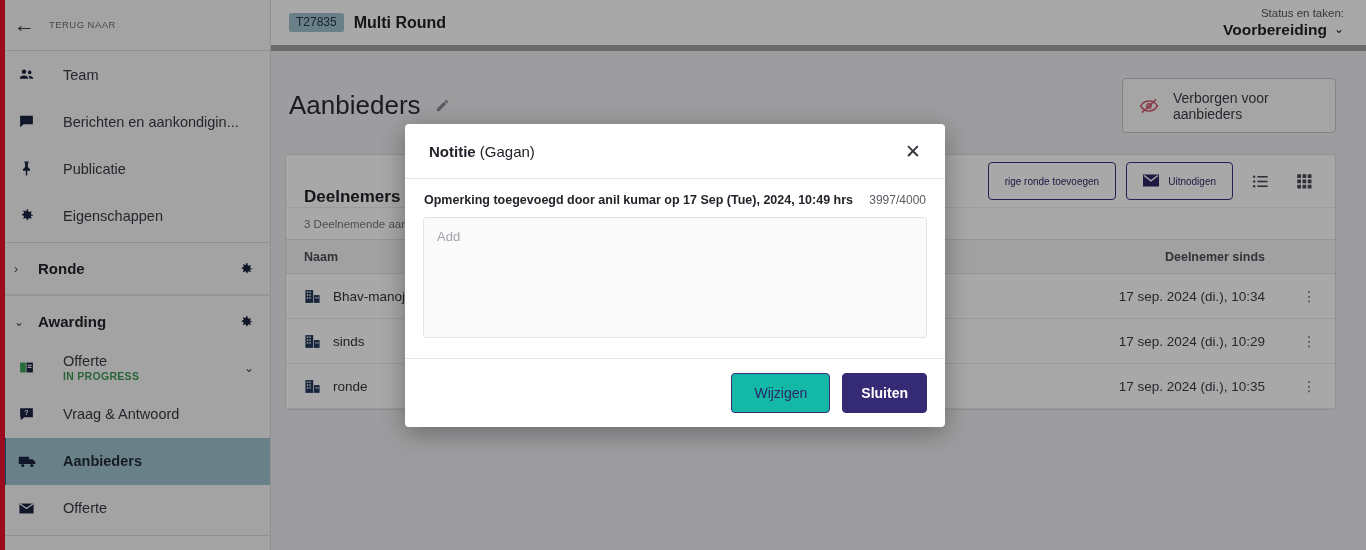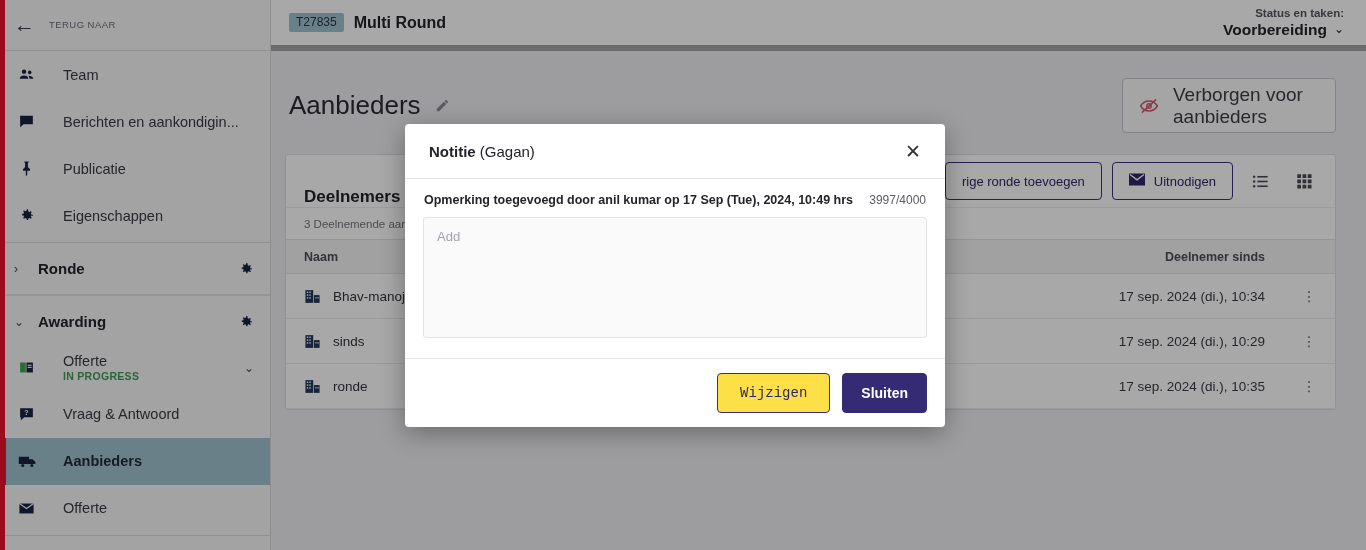--- a/index.html
+++ b/index.html
@@ -95,21 +95,21 @@
     display: flex; align-items: center; justify-content: space-between;
     padding: 0 22px 0 18px; z-index: 8;
   }
   .tb-left { display: flex; align-items: center; gap: 10px; }
   .tb-chip {
     background: #a2c3cf; color: #263742; font-size: 12px;
     padding: 2px 7px 3px; border-radius: 2px;
   }
   .tb-title { font-size: 16px; font-weight: 700; color: #22222a; }
   .tb-right { display: flex; flex-direction: column; align-items: flex-end; line-height: 1.25; }
-  .tb-right .lab { font-size: 11.5px; color: #55555f; font-weight: bold; }
+  .tb-right .lab { font-size: 11.5px; color: #55555f; }
   .tb-right .val {
     font-size: 15.5px; font-weight: 700; color: #23232b;
     display: flex; align-items: center; gap: 7px; cursor: pointer;
   }
   .tb-right .val .c { font-size: 12px; font-weight: 400; }
 
   
   .main {
     position: absolute; left: 271px; top: 51px; right: 0; bottom: 0;
     background: #efeff1; padding: 0;
@@ -121,37 +121,37 @@
   .page-title-wrap { display: flex; align-items: center; gap: 14px; }
   .page-title { font-size: 26px; color: #2a2a33; font-weight: 400; }
   .pencil { color: #8b8b95; display: flex; align-items: center; }
 
   .hidden-pill {
     width: 214px; height: 55px; border: 1px solid #c6c6cd; border-radius: 4px;
     background: #fbfbfc; display: flex; align-items: center; gap: 14px;
     padding: 0 16px; cursor: pointer;
   }
   .hidden-pill .eye { color: #d05a73; display: flex; align-items: center; }
-  .hidden-pill .t { font-size: 19px; color: #3c3c45; }
+  .hidden-pill .t { font-size: 14px; color: #3c3c45; }
 
   
   .card {
     margin: 21px 30px 0 14px;
     background: #ffffff; border: 1px solid #dcdce0; border-radius: 3px;
     overflow: hidden;
   }
   .card-head {
     height: 52px; display: flex; align-items: center; justify-content: space-between;
     padding: 0 14px 0 18px;
   }
   .card-head .h-title { font-size: 17px; font-weight: 700; color: #22222a; margin-top: 32px; }
   .card-head .h-actions { display: flex; align-items: center; gap: 10px; }
   .btn-outline {
     height: 38px; border: 1px solid #3a2f7d; border-radius: 4px; background: #fff;
-    color: #2e2766; font-size: 13px; display: flex; align-items: center;
+    color: #2e2766; font-size: 10px; display: flex; align-items: center;
     gap: 9px; padding: 0 16px; cursor: pointer; white-space: nowrap;
   }
   .icon-btn {
     width: 34px; height: 34px; display: flex; align-items: center; justify-content: center;
     color: #4a4a55; cursor: pointer; background: transparent; border: none;
   }
   .card-sub {
     height: 32px; display: flex; align-items: center; padding: 0 18px;
     font-size: 11.5px; color: #75757f; border-top: 1px solid #ededf0;
   }
@@ -202,22 +202,22 @@
     padding: 11px 13px; font-size: 13px; color: #33333c;
     font-family: "Liberation Sans", sans-serif; resize: none; outline: none;
   }
   .note-area::placeholder { color: #a3a3ad; }
   .modal-foot {
     border-top: 1px solid #e6e6ea; padding: 14px 18px;
     display: flex; justify-content: flex-end; gap: 12px;
   }
   .btn-sec {
     height: 40px; min-width: 84px; padding: 0 22px; border-radius: 4px;
-    border: 1px solid #3a2f7d; background: #fde047; color: #2e2766;
-    font-size: 14px; cursor: pointer; font-family: Liberation Mono, monospace;
+    border: 1px solid #3a2f7d; background: #14b8a6; color: #2e2766;
+    font-size: 14px; cursor: pointer; font-family: Liberation Sans, sans-serif;
   }
   .btn-pri {
     height: 40px; min-width: 84px; padding: 0 18px; border-radius: 4px;
     border: 1px solid #342b74; background: #342b74; color: #ffffff;
     font-size: 14px; font-weight: 700; cursor: pointer;
     font-family: "Liberation Sans", sans-serif;
   }
 </style>
 </head>
 <body>

